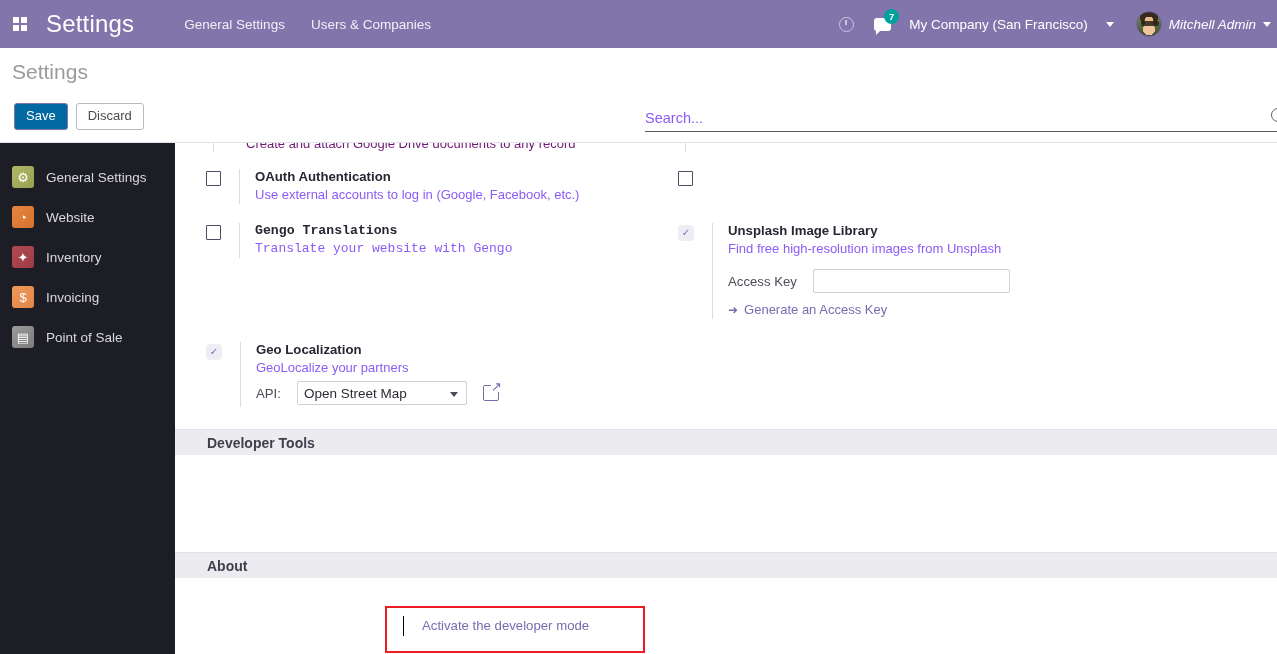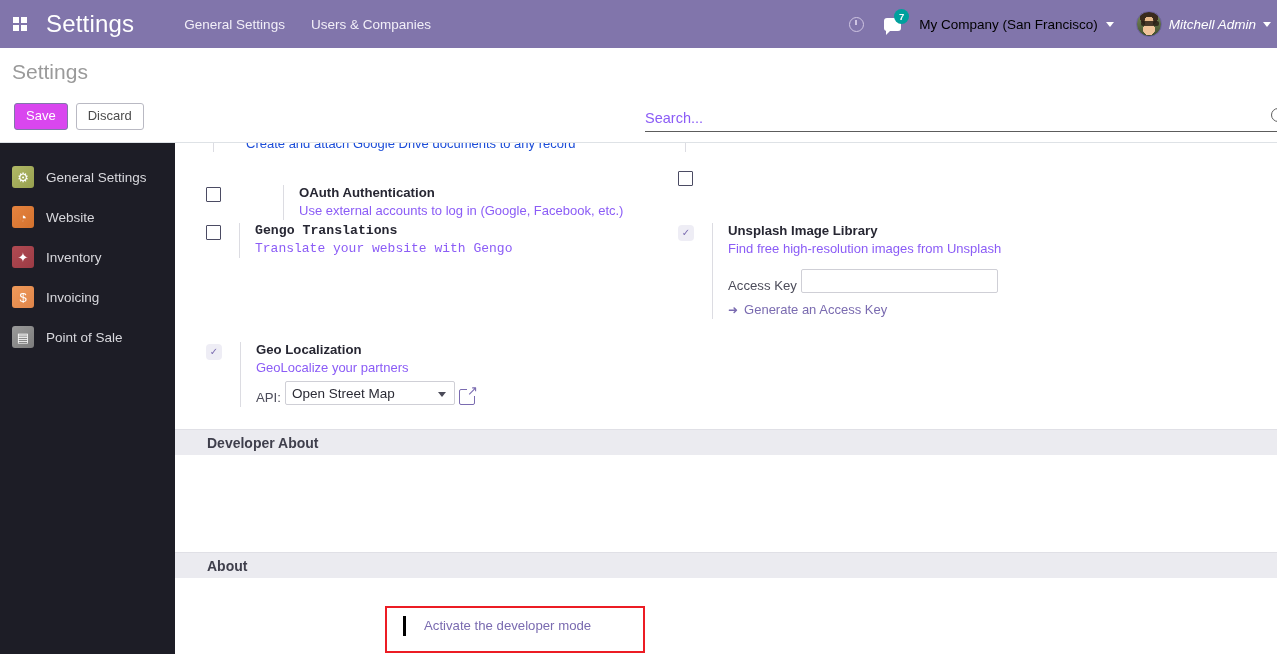--- a/index.html
+++ b/index.html
@@ -73,22 +73,22 @@
     border-bottom: 5px solid transparent;
   }
   .badge {
     position: absolute; top: 9px; right: 2px;
     background: #00a09d; color: #fff;
     font-size: 9.5px; font-weight: bold;
     min-width: 15px; height: 15px; line-height: 15px;
     border-radius: 8px; text-align: center; padding: 0 3px;
   }
   .company {
-    font-size: 13.5px; color: #000000; margin-left: 8px;
-    display: flex; align-items: center; gap: 8px; cursor: pointer;
+    font-size: 13.5px; color: #ffffff; margin-left: 8px;
+    display: flex; align-items: center; gap: 18px; cursor: pointer;
   }
   .caret {
     width: 0; height: 0;
     border-left: 4px solid transparent;
     border-right: 4px solid transparent;
     border-top: 5px solid #ffffff;
   }
   .user-zone {
     display: flex; align-items: center; gap: 7px;
     margin-left: 22px; cursor: pointer; padding-right: 4px;
@@ -120,21 +120,21 @@
   .cp-title {
     position: absolute; left: 12px; top: 12px;
     font-size: 21px; color: #9a9a9a; font-weight: 400;
   }
   .btn-row { position: absolute; left: 14px; top: 55px; display: flex; gap: 8px; }
   .btn {
     font-size: 13px; padding: 4px 11px;
     border-radius: 3px; cursor: pointer; line-height: 1.3;
   }
   .btn-save {
-    background: #d946ef; color: #ffffff; border: 1px solid #8175ab;
+    background: #0369a1; color: #ffffff; border: 1px solid #8175ab;
   }
   .btn-discard {
     background: #ffffff; color: #4c4c4c; border: 1px solid #b9b9c3;
   }
   .searchbar {
     position: absolute; left: 645px; top: 56px;
     width: 640px; height: 28px;
     border-bottom: 1px solid #5c5c5c;
     display: flex; align-items: center;
   }
@@ -180,21 +180,21 @@
   .main {
     position: absolute; left: 175px; top: 143px;
     width: 1102px; height: 511px;
     background: #ffffff; overflow: hidden;
   }
   .clipped-row {
     position: absolute; top: -7px; left: 0; width: 1102px; height: 16px;
     overflow: hidden;
   }
   .clip-txt {
-    position: absolute; font-size: 13px; color: #1d4ed8;
+    position: absolute; font-size: 13px; color: #701a75;
     white-space: nowrap;
   }
   .clip-div {
     position: absolute; top: 0; width: 1px; height: 16px; background: #dcdce2;
   }
 
   .settings-row {
     position: absolute; display: flex; align-items: flex-start;
   }
   .cb {
@@ -208,21 +208,21 @@
     display: flex; align-items: center; justify-content: center;
     font-size: 10px; color: #7a6bb0; line-height: 1;
   }
   .row-body {
     margin-left: 18px; border-left: 1px solid #dcdce2;
     padding-left: 15px; padding-bottom: 2px;
   }
   .row-title { font-size: 13.2px; font-weight: bold; color: #272733; }
   .row-desc  { font-size: 13px; color: #8b5cf6; margin-top: 3px; }
 
-  .field-line { display: flex; align-items: flex-end; gap: 4px; margin-top: 13px; }
+  .field-line { display: flex; align-items: center; gap: 16px; margin-top: 13px; }
   .field-lbl { font-size: 13.2px; color: #4c4c5a; }
   .txt-input {
     width: 197px; height: 24px; border: 1px solid #cfcfd6;
     border-radius: 2px; background: #fff;
   }
   .gen-link {
     font-size: 13px; color: #7a6bb0; margin-top: 9px;
     display: flex; align-items: center; gap: 6px; cursor: pointer;
   }
   .arrow-r { font-size: 12px; color: #7a6bb0; }
@@ -257,21 +257,21 @@
     position: absolute; left: 0; width: 1102px; height: 26px;
     background: #ebebf0; border-top: 1px solid #e0e0e6;
     display: flex; align-items: center;
   }
   .section-hdr span {
     font-size: 14px; font-weight: bold; color: #3f3f4c; margin-left: 32px;
   }
 
   .dev-links {
     position: absolute; left: 228px; top: 473px;
-    border-left: 3px solid #000000; padding-left: 18px;
+    border-left: 1px solid #000000; padding-left: 18px;
   }
   .dev-link {
     font-size: 13.2px; color: #7a6bb0; line-height: 19.5px;
     cursor: pointer; display: block;
   }
 
   .hl-box {
     position: absolute; left: 210px; top: 463px;
     width: 260px; height: 47px;
     border: 2.5px solid #ec1c24; pointer-events: none; z-index: 5;
@@ -360,21 +360,21 @@
 </div>
 
 <div class="main">
 
   <div class="clipped-row">
     <div class="clip-div" style="left:38px;"></div>
     <div class="clip-txt" style="left:71px; top:0;">Create and attach Google Drive documents to any record</div>
     <div class="clip-div" style="left:510px;"></div>
   </div>
 
-  <div class="settings-row" style="left:31px; top:42px; width:470px;gap:44px;">
+  <div class="settings-row" style="left:31px; top:26px; width:470px;">
     <div class="cb"></div>
     <div class="row-body">
       <div class="row-title">OAuth Authentication</div>
       <div class="row-desc">Use external accounts to log in (Google, Facebook, etc.)</div>
     </div>
   </div>
 
   <div class="settings-row" style="left:31px; top:80px; width:470px;font-family:Liberation Mono, monospace;">
     <div class="cb"></div>
     <div class="row-body">
@@ -413,21 +413,21 @@
         <div class="sel">
           <span>Open Street Map</span>
           <span class="cv"></span>
         </div>
         <span class="ext-link"></span>
       </div>
     </div>
   </div>
 
   <div class="section-hdr" style="top:286px;">
-    <span>Developer About</span>
+    <span>Developer Tools</span>
   </div>
   <div class="dev-links">
     <span class="dev-link">Activate the developer mode</span>
 
   </div>
   <div class="hl-box"></div>
 
   <div class="section-hdr" style="top:409px;">
     <span>About</span>
   </div>

